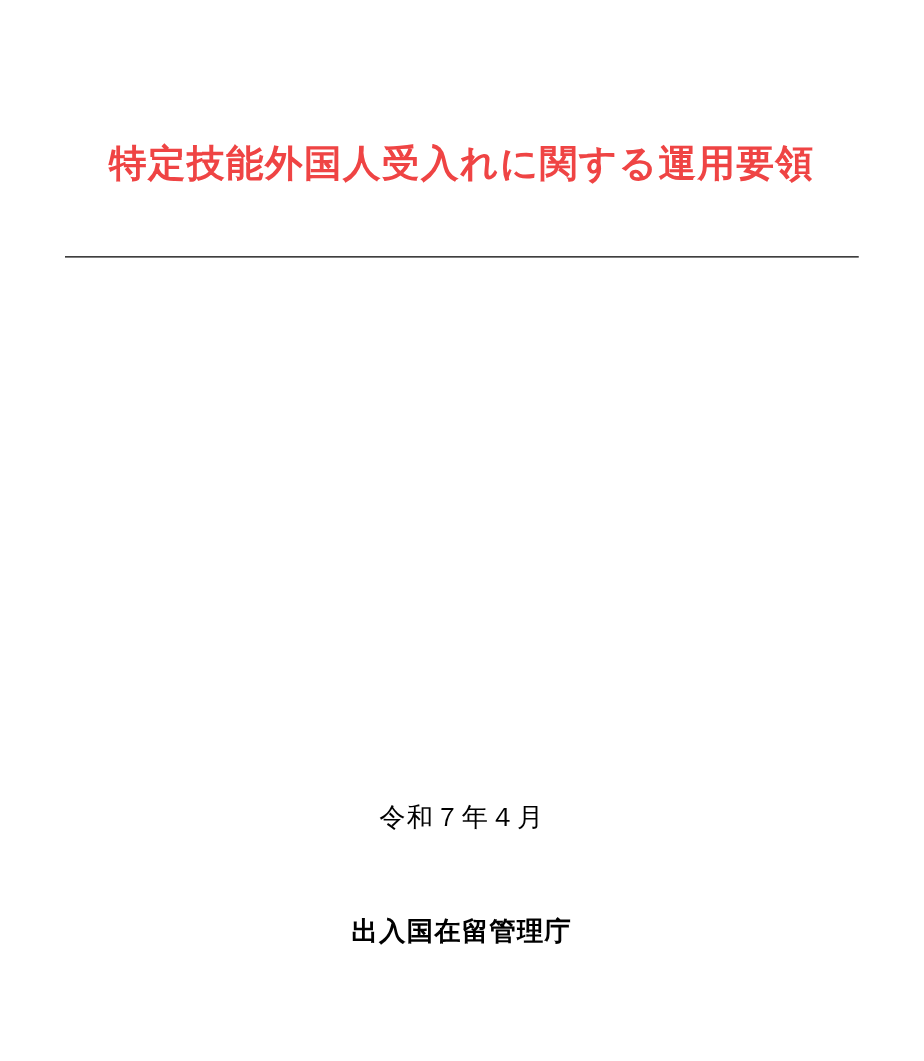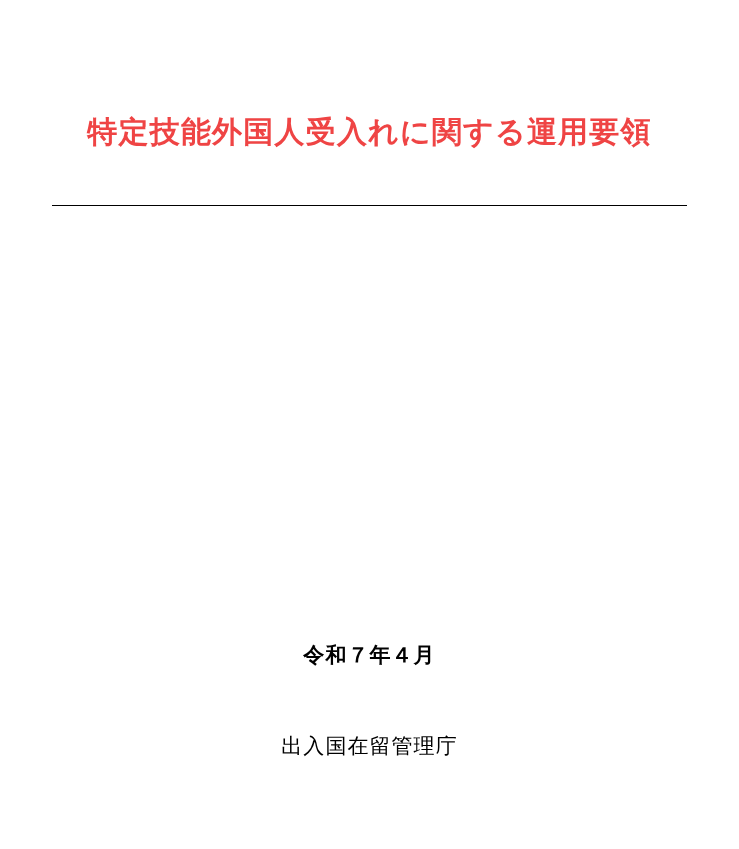--- a/index.html
+++ b/index.html
@@ -45,29 +45,29 @@
   }
   .footer-block {
     position: absolute;
     top: 640px;
     left: 0;
     width: 739px;
     text-align: center;
   }
   .doc-date {
     font-size: 21px;
-    font-weight: 700;
+    font-weight: 400;
     letter-spacing: 0.05em;
     line-height: 1.4;
     margin: 0;
     color: #000000;
   }
   .doc-issuer {
     font-size: 21px;
-    font-weight: 400;
+    font-weight: 700;
     letter-spacing: 0.05em;
     line-height: 1.4;
     margin: 0;
     padding-top: 62px;
     color: #000000;
   }
 </style>
 </head>
 <body>
 

